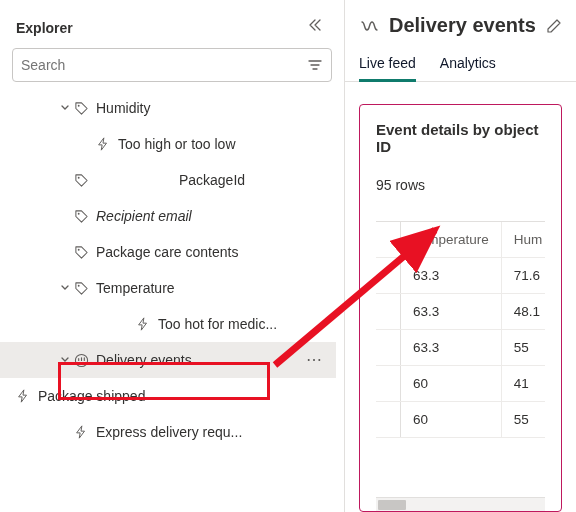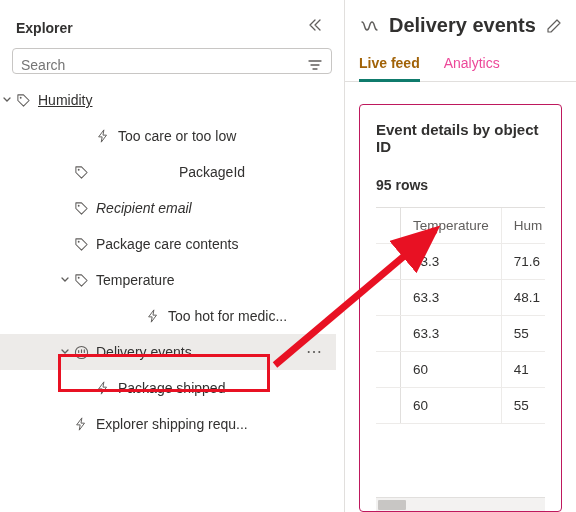--- a/index.html
+++ b/index.html
@@ -2,46 +2,46 @@
 <html><head>
 <meta charset="utf-8">
 <style>
 * { box-sizing: border-box; margin: 0; padding: 0; }
 body { font-family: "Segoe UI", -apple-system, sans-serif; font-size: 14px; color: #323130; width: 576px; height: 512px; overflow: hidden; display: flex; background: #fff; }
 .left { width: 345px; border-right: 1px solid #e1dfdd; display: flex; flex-direction: column; }
 .left-hdr { display: flex; align-items: center; justify-content: space-between; padding: 12px 16px 10px; }
 .left-hdr h1 { font-size: 14px; font-weight: 600; margin-top: 6px; }
 .collapse-btn { width: 26px; height: 26px; display: flex; align-items: center; justify-content: center; cursor: pointer; border-radius: 2px; }
 .search-wrap { padding: 0 12px 8px; }
-.search { display: flex; align-items: flex-end; border: 1px solid #c8c6c4; border-radius: 4px; height: 26px; padding: 0 8px; }
+.search { display: flex; align-items: center; border: 1px solid #c8c6c4; border-radius: 4px; height: 34px; padding: 0 8px; }
 .search input { flex: 1; border: none; outline: none; font-size: 14px; background: transparent; }
 .tree-wrap { flex: 1; overflow: hidden; position: relative; }
 .tree { position: absolute; inset: 0 8px 0 0; overflow-y: auto; }
 .tree::-webkit-scrollbar { width: 16px; }
 .tree::-webkit-scrollbar-track { background: #f3f2f1; }
 .tree::-webkit-scrollbar-thumb { background: #c8c6c4; }
 .node { display: flex; align-items: center; height: 36px; padding-right: 8px; cursor: pointer; position: relative; }
 .node.sel { background: #edebe9; }
 .chev { width: 14px; display: inline-flex; justify-content: center; color: #605e5c; font-size: 11px; }
 .ico { width: 18px; display: inline-flex; justify-content: center; margin-right: 6px; color: #605e5c; }
 .lbl { white-space: nowrap; overflow: hidden; text-overflow: ellipsis; flex: 1; }
 .dots { color: #605e5c; padding: 0 6px; font-size: 16px; line-height: 1; }
 .highlight-box { position: absolute; border: 3px solid #e81123; pointer-events: none; z-index: 5; }
 .arrow-svg { position: absolute; pointer-events: none; z-index: 6; }
 .right { flex: 1; display: flex; flex-direction: column; overflow: hidden; }
 .right-hdr { display: flex; align-items: center; gap: 10px; padding: 14px 14px 8px; }
 .right-hdr .ttl { font-size: 20px; font-weight: 600; }
 .tabs { display: flex; gap: 24px; padding: 0 14px; border-bottom: 1px solid #e1dfdd; }
-.tab { padding: 10px 0; cursor: pointer; color: #ec4899; position: relative; font-size: 14px; }
-.tab.active { color: #a16207; font-weight: 700; }
+.tab { padding: 10px 0; cursor: pointer; color: #0f172a; position: relative; font-size: 14px; }
+.tab.active { color: #0f172a; font-weight: 400; }
 .tab.active::after { content: ""; position: absolute; left: 0; right: 0; bottom: -1px; height: 3px; background: #0f7b6c; }
 .content { padding: 22px 14px 0; flex: 1; overflow: hidden; }
 .card { border: 1px solid #be185d; border-radius: 4px; padding: 16px 16px 0; height: 100%; overflow: hidden; display: flex; flex-direction: column; }
 .card h2 { font-size: 15px; font-weight: 600; margin-bottom: 22px; }
-.rowcount { font-weight: 700; margin-bottom: 14px; }
+.rowcount { font-weight: 400; margin-bottom: 28px; }
 .tbl-wrap { flex: 1; overflow: hidden; border-top: 1px solid #e1dfdd; position: relative; }
 table { border-collapse: collapse; width: 100%; }
 th, td { text-align: left; padding: 10px 12px; border-bottom: 1px solid #edebe9; border-right: 1px solid #edebe9; font-size: 13.5px; }
 th:first-child, td:first-child { width: 34px; border-right: 1px solid #e1dfdd; }
 th { font-weight: 400; color: #605e5c; background: #fff; }
 .hsb { height: 14px; border-top: 1px solid #e1dfdd; background: #f3f2f1; display: flex; align-items: center; }
 .hsb-thumb { margin-left: 2px; width: 28px; height: 10px; background: #c8c6c4; border-radius: 1px; }
 svg { display: block; }
 </style>
 </head>
@@ -59,42 +59,42 @@
   <div class="search-wrap">
     <div class="search">
       <input placeholder="Search" style="">
       <svg width="16" height="16" viewBox="0 0 16 16">
           <path d="M2 4h12M4 8h8M6 12h4" stroke="#605e5c" stroke-width="1.3" stroke-linecap="round"></path>
         </svg>
     </div>
   </div>
   <div class="tree-wrap">
     <div class="tree" id="tree">
-        <div class="node" style=" text-decoration: underline;">
+        <div class="node" style="padding-left: 58px;">
           <span class="chev">
             <svg width="10" height="10" viewBox="0 0 10 10">
               <path d="M2 3l3 3 3-3" stroke="#605e5c" stroke-width="1.3" fill="none" stroke-linecap="round"></path>
             </svg>
           </span>
           <span class="ico">
             <svg width="15" height="15" viewBox="0 0 16 16">
               <path d="M2 2h6l6 6-6 6-6-6V2z" stroke="#605e5c" stroke-width="1.1" fill="none" stroke-linejoin="round"></path>
               <circle cx="5" cy="5" r="1" fill="#605e5c"></circle>
             </svg>
           </span>
           <span class="lbl">Humidity</span>
         </div>
         <div class="node" style="padding-left: 80px;">
           <span class="chev"></span>
           <span class="ico">
             <svg width="14" height="14" viewBox="0 0 16 16">
               <path d="M9 1L3 9h4l-1 6 6-8H8l1-6z" stroke="#605e5c" stroke-width="1.1" fill="none" stroke-linejoin="round"></path>
             </svg>
           </span>
-          <span class="lbl">Too care or too low</span>
+          <span class="lbl">Too high or too low</span>
         </div>
         <div class="node" style="padding-left: 58px; text-align: center;">
           <span class="chev"></span>
           <span class="ico">
             <svg width="15" height="15" viewBox="0 0 16 16">
               <path d="M2 2h6l6 6-6 6-6-6V2z" stroke="#605e5c" stroke-width="1.1" fill="none" stroke-linejoin="round"></path>
               <circle cx="5" cy="5" r="1" fill="#605e5c"></circle>
             </svg>
           </span>
           <span class="lbl">PackageId</span>
@@ -126,21 +126,21 @@
             </svg>
           </span>
           <span class="ico">
             <svg width="15" height="15" viewBox="0 0 16 16">
               <path d="M2 2h6l6 6-6 6-6-6V2z" stroke="#605e5c" stroke-width="1.1" fill="none" stroke-linejoin="round"></path>
               <circle cx="5" cy="5" r="1" fill="#605e5c"></circle>
             </svg>
           </span>
           <span class="lbl">Temperature</span>
         </div>
-        <div class="node" style="padding-left: 84px; margin-left: 46px;">
+        <div class="node" style="padding-left: 120px;">
           <span class="chev"></span>
           <span class="ico">
             <svg width="14" height="14" viewBox="0 0 16 16">
               <path d="M9 1L3 9h4l-1 6 6-8H8l1-6z" stroke="#605e5c" stroke-width="1.1" fill="none" stroke-linejoin="round"></path>
             </svg>
           </span>
           <span class="lbl">Too hot for medic...</span>
         </div>
         <div class="node sel" style="padding-left: 58px;">
           <span class="chev">
@@ -150,37 +150,37 @@
           </span>
           <span class="ico">
             <svg width="15" height="15" viewBox="0 0 16 16">
               <circle cx="8" cy="8" r="6.5" stroke="#605e5c" stroke-width="1.1" fill="none"></circle>
               <path d="M5 8v-2M8 8V5M11 8v-3" stroke="#605e5c" stroke-width="1.2" stroke-linecap="round"></path>
             </svg>
           </span>
           <span class="lbl">Delivery events</span>
           <span class="dots">⋯</span>
         </div>
-        <div class="node" style="padding-left: 80px;">
+        <div class="node" style="">
           <span class="chev"></span>
           <span class="ico">
             <svg width="14" height="14" viewBox="0 0 16 16">
               <path d="M9 1L3 9h4l-1 6 6-8H8l1-6z" stroke="#605e5c" stroke-width="1.1" fill="none" stroke-linejoin="round"></path>
             </svg>
           </span>
           <span class="lbl">Package shipped</span>
         </div>
         <div class="node" style="padding-left: 58px;">
           <span class="chev"></span>
           <span class="ico">
             <svg width="14" height="14" viewBox="0 0 16 16">
               <path d="M9 1L3 9h4l-1 6 6-8H8l1-6z" stroke="#605e5c" stroke-width="1.1" fill="none" stroke-linejoin="round"></path>
             </svg>
           </span>
-          <span class="lbl">Explorer shipping requ...</span>
+          <span class="lbl">Express delivery requ...</span>
         </div>
       </div>
     <div class="highlight-box" style="left:58px; top:272px; width:212px; height:38px;"></div>
   </div>
 </div>
 
 <div class="right">
   <div class="right-hdr">
     <svg width="20" height="20" viewBox="0 0 20 20">
         <path d="M3 6c3 0 2 8 5 8s2-8 5-8 2 8 5 8" stroke="#605e5c" stroke-width="1.4" fill="none" stroke-linecap="round"></path>

